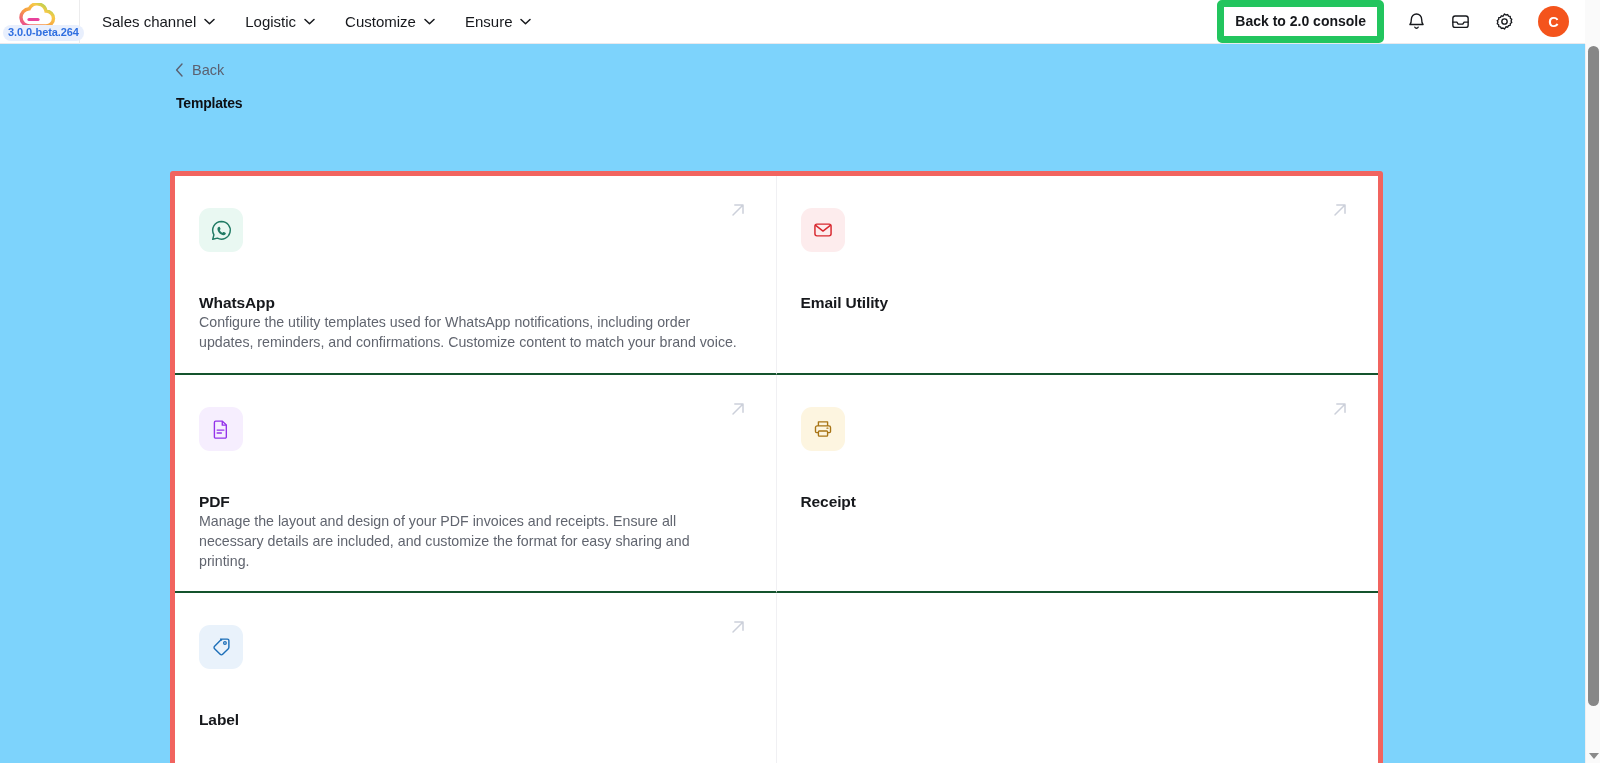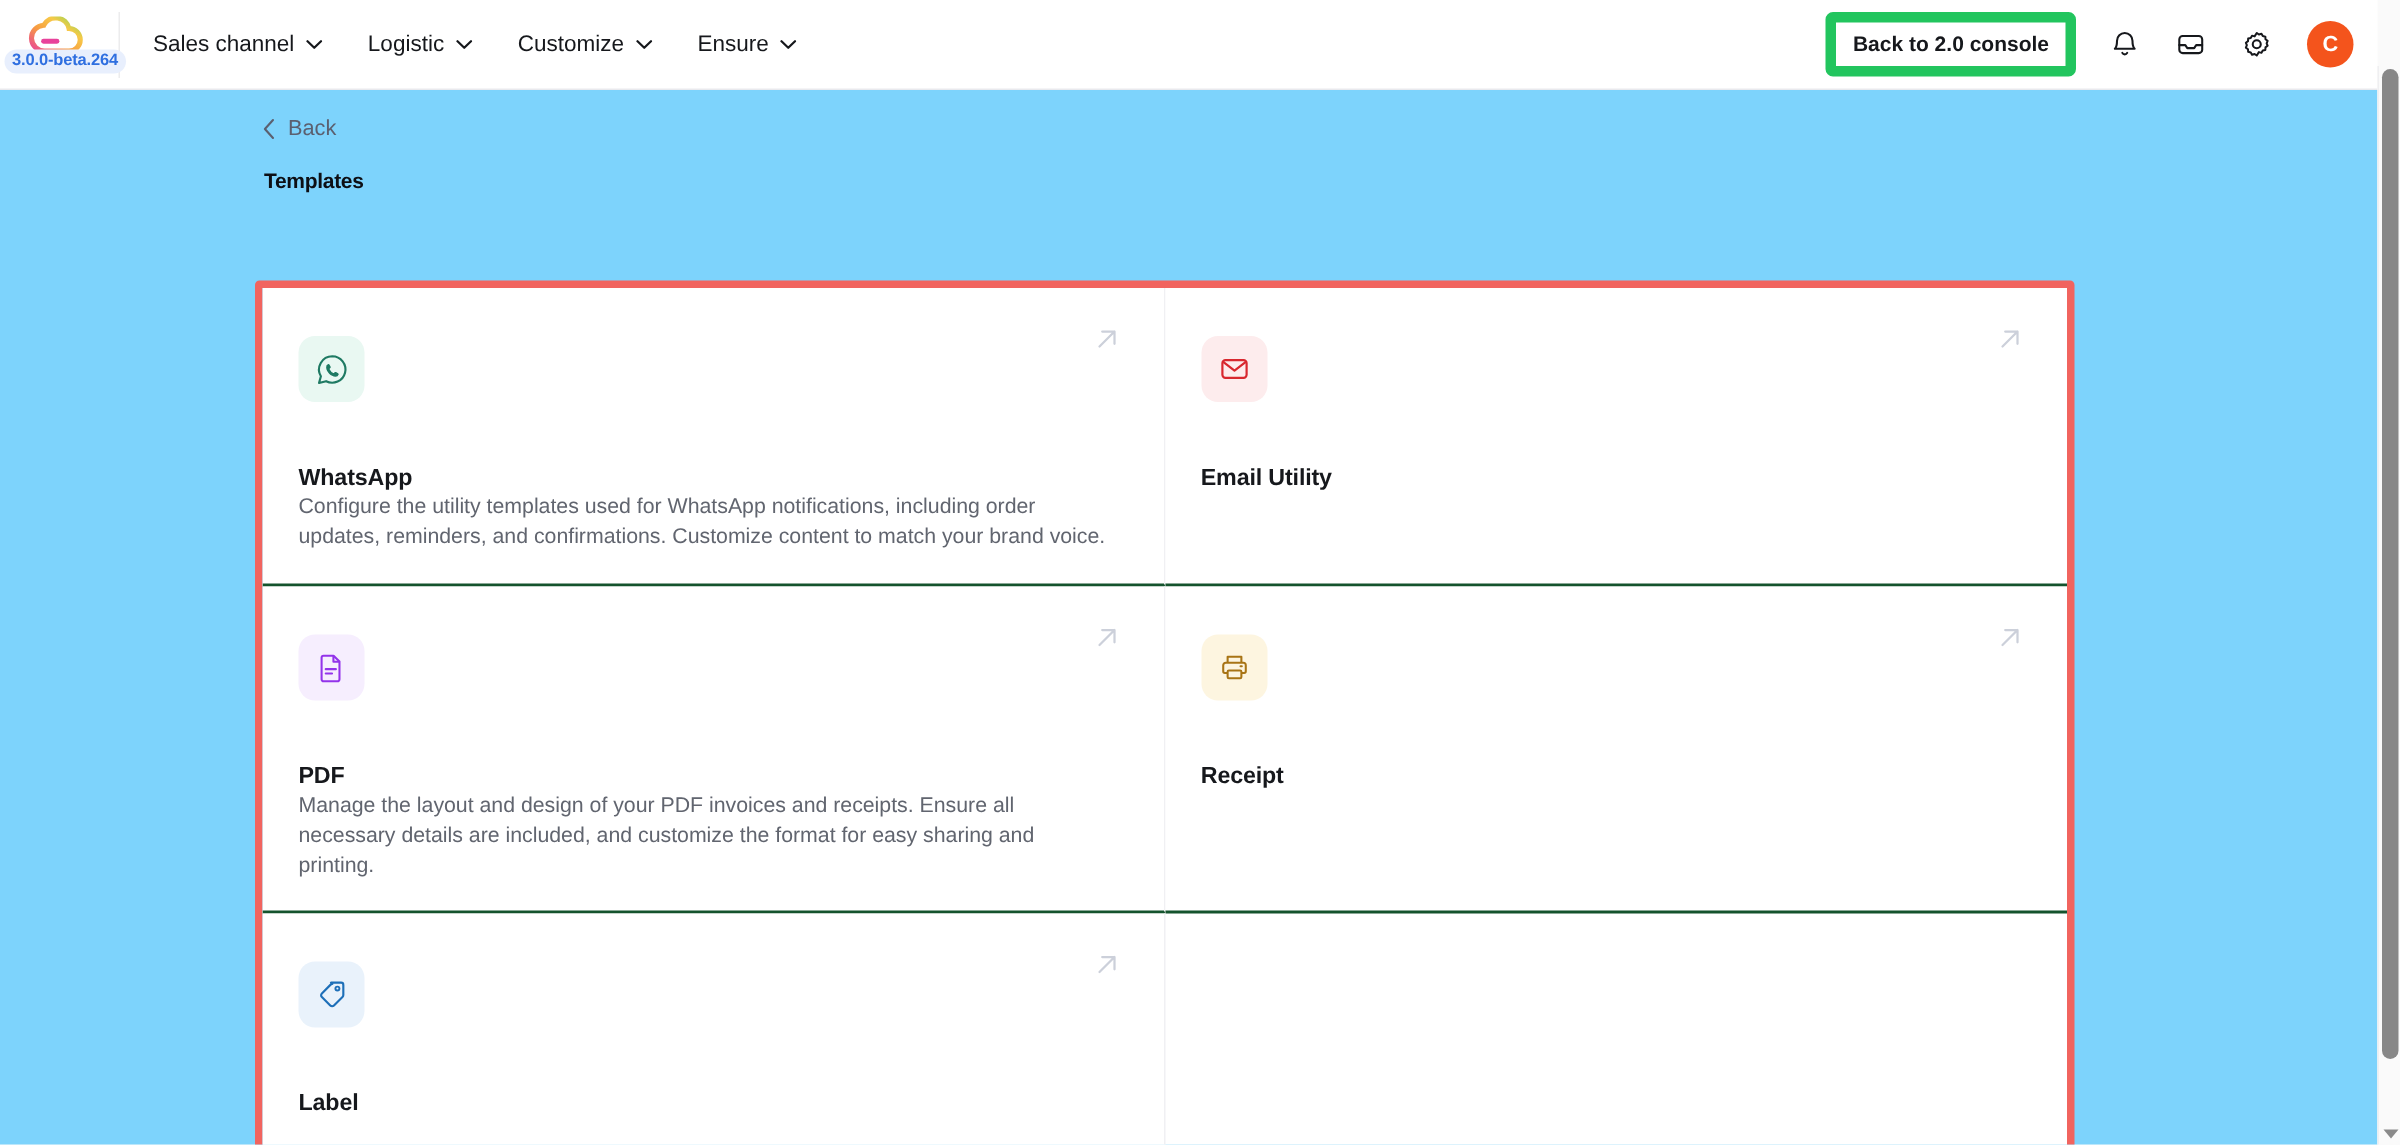--- a/index.html
+++ b/index.html
@@ -9,21 +9,21 @@
     height: 763px;
     overflow: hidden;
     background: #fafafa;
     font-family: "Liberation Sans", sans-serif;
     -webkit-font-smoothing: antialiased;
   }
 
   
   .topbar {
     position: relative;
-    height: 60px;
+    height: 44px;
     background: #ffffff;
     border-bottom: 1px solid #e9e9ed;
     display: flex;
     align-items: center;
     width: 1585px;
   }
 
   .brand {
     width: 80px;
     height: 44px;

